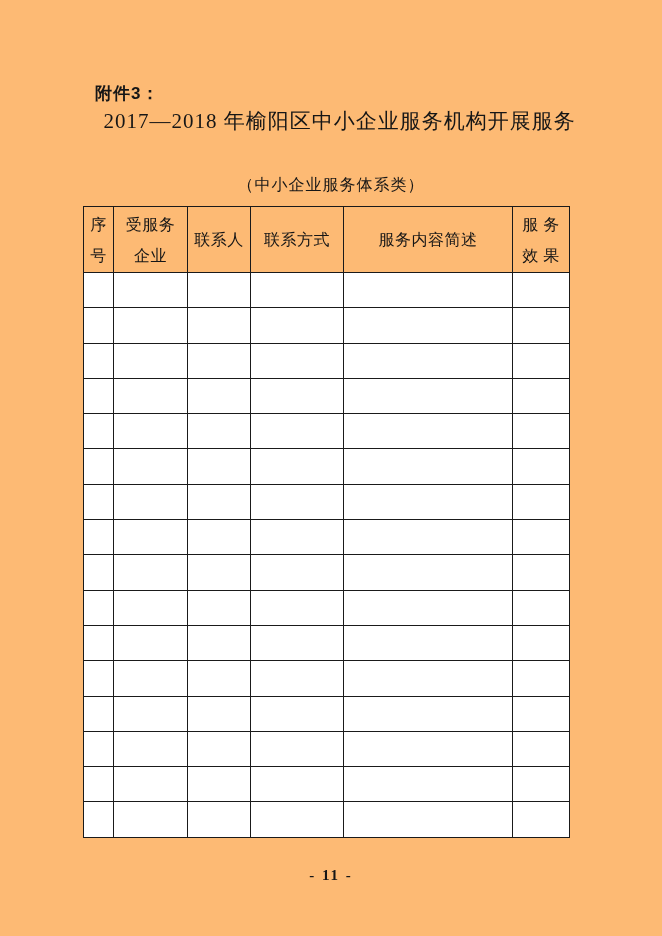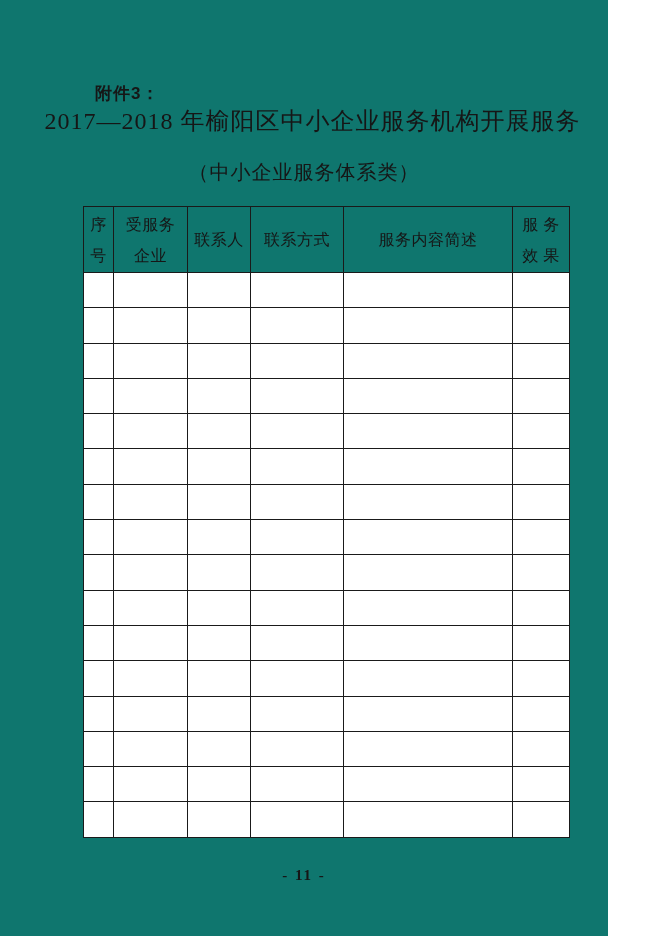--- a/index.html
+++ b/index.html
@@ -2,55 +2,55 @@
 <html><head>
 <meta charset="utf-8">
 <style>
   html, body {
     margin: 0;
     padding: 0;
     background: #ffffff;
   }
   .page {
     position: relative;
-    width: 608px;
+    width: 662px;
     height: 936px;
-    background: #0f766e;
+    background: #fdba74;
     color: #161616;
     font-family: "Liberation Serif", "DejaVu Serif", serif;
     overflow: hidden;
   }
   .attachment-label {
     position: absolute;
     left: 95px;
     top: 82px;
     font-size: 17px;
     font-weight: 700;
     font-family: "Liberation Sans", "DejaVu Sans", sans-serif;
     letter-spacing: 1px;
   }
   .doc-title {
     position: absolute;
     top: 104px;
     left: 0;
     right: 0;
     text-align: center;
-    font-size: 24px;
+    font-size: 21px;
     line-height: 34px;
     letter-spacing: 1px;
     white-space: nowrap;
     padding-left: 17px;
   }
   .doc-subtitle {
     position: absolute;
-    top: 161px;
+    top: 173px;
     left: 0;
     right: 0;
     text-align: center;
-    font-size: 20px;
+    font-size: 16px;
     line-height: 23px;
     letter-spacing: 1px;
   }
   table.form-table {
     position: absolute;
     top: 206px;
     left: 83px;
     width: 486px;
     border-collapse: collapse;
     table-layout: fixed;

